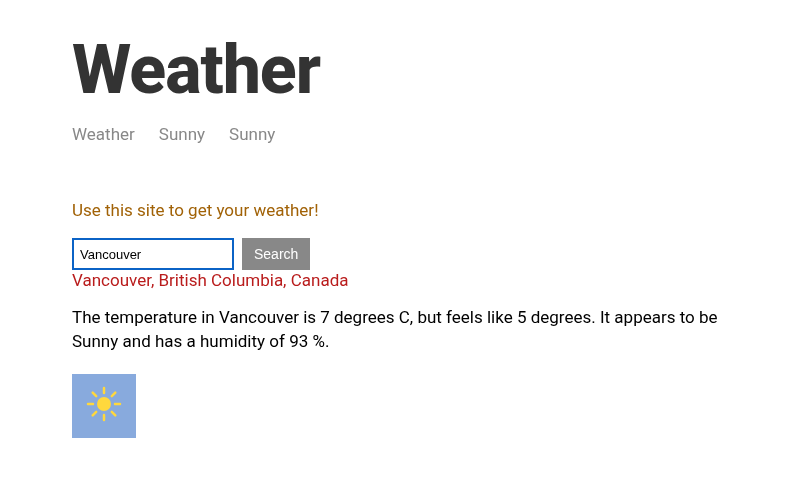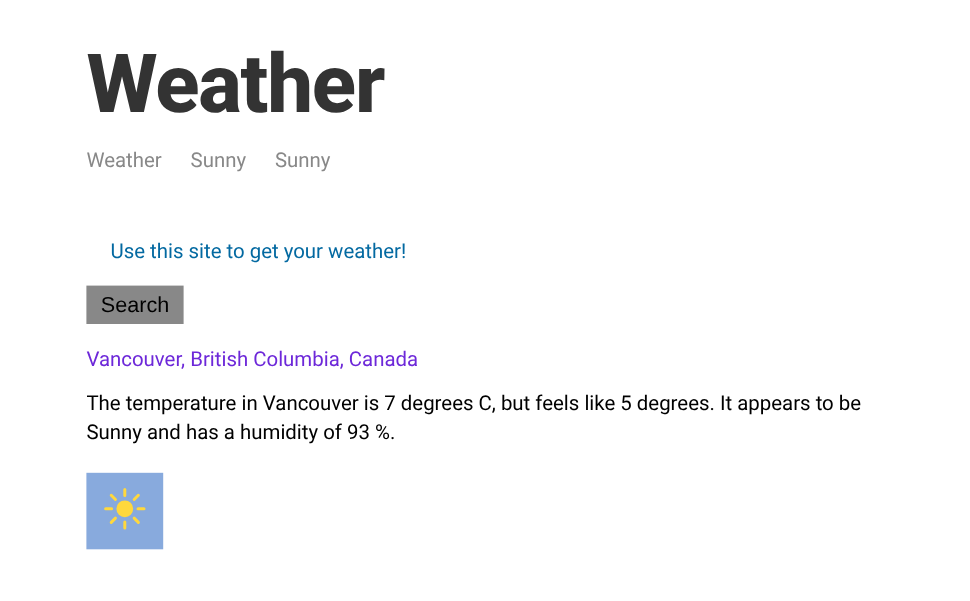--- a/index.html
+++ b/index.html
@@ -27,52 +27,50 @@
       gap: 24px;
     }
     .nav-item {
       font-size: 17px;
       color: #888;
       cursor: pointer;
     }
     .intro {
       margin-top: 56px;
       font-size: 17px;
-      color: #0369a1;
-      margin-left: 20px;
+      color: #a16207;
     }
     .search-row {
       margin-top: 18px;
       display: flex;
       gap: 8px;
       align-items: center;
     }
     .search-input {
       width: 162px;
       height: 32px;
       border: 2px solid #0b63c6;
       padding: 4px 6px;
       font-size: 13px;
       font-family: Arial, sans-serif;
       outline: none;
     }
     .search-button {
       background: #888;
-      color: #000000;
+      color: #ffffff;
       border: none;
       height: 32px;
       padding: 0 12px;
-      font-size: 18px;
+      font-size: 14px;
       font-family: Arial, sans-serif;
       cursor: pointer;
     }
     .location {
-      margin-top: 20px;
       font-size: 17px;
-      color: #6d28d9;
+      color: #b91c1c;
     }
     .description {
       margin-top: 16px;
       font-size: 17px;
       color: #000000;
       line-height: 1.4;
       max-width: 660px;
     }
     .weather-icon-box {
       margin-top: 20px;
@@ -92,20 +90,21 @@
 
   <nav class="nav">
     <span class="nav-item">Weather</span>
     <span class="nav-item">Sunny</span>
     <span class="nav-item">Sunny</span>
   </nav>
 
   <p class="intro">Use this site to get your weather!</p>
 
   <div class="search-row">
+    <input type="text" class="search-input" value="Vancouver" style="">
     <button class="search-button">Search</button>
   </div>
 
   <p class="location">Vancouver, British Columbia, Canada</p>
 
   <p class="description">The temperature in Vancouver is 7 degrees C, but feels like 5 degrees. It appears to be Sunny and has a humidity of 93 %.</p>
 
   <div class="weather-icon-box">
     <span>
       <svg width="36" height="36" viewBox="0 0 36 36">

